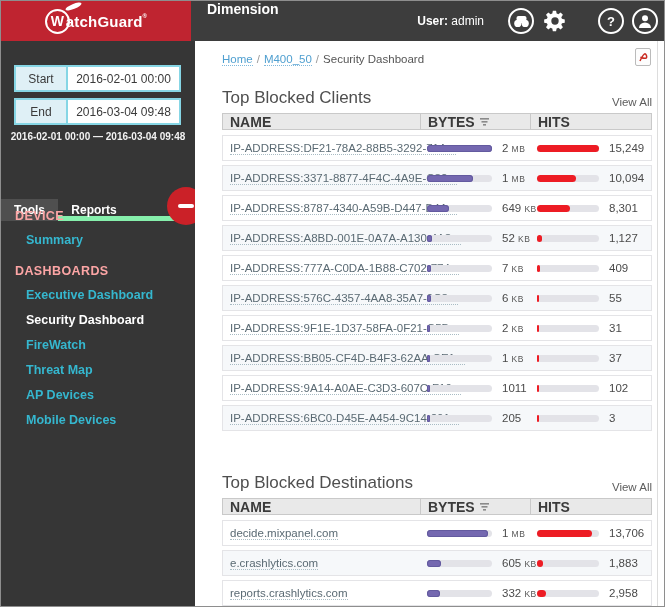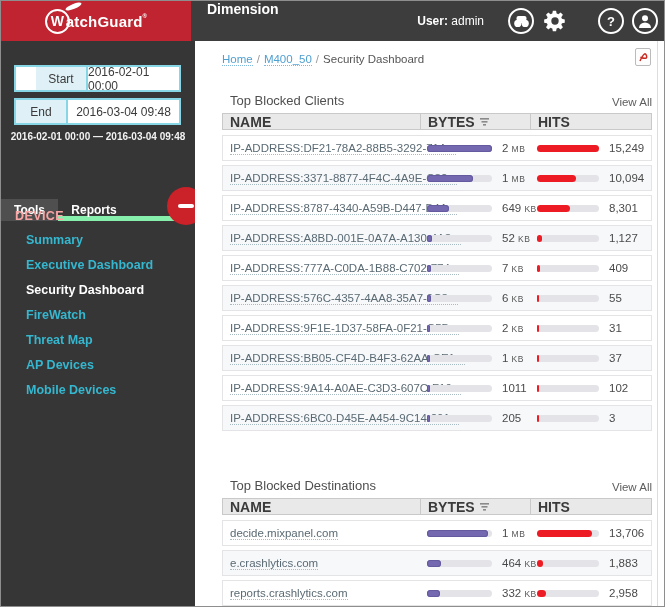--- a/index.html
+++ b/index.html
@@ -17,21 +17,21 @@
   .app-title { position:absolute; left:206px; top:0; color:#fff; font-size:14px; font-weight:bold; }
   .user-box { position:absolute; right:180px; top:13px; color:#fff; font-size:12px; }
   .user-box b { font-weight:bold; }
   .hicon { position:absolute; top:7px; width:26px; height:26px; border:2px solid #fff; border-radius:50%; display:flex; align-items:center; justify-content:center; cursor:pointer; }
   .hicon.noring { border:none; }
   .help-q { color:#fff; font-weight:bold; font-size:13px; }
 
   
   .sidebar { position:absolute; top:40px; left:0; width:194px; bottom:0; background:#363636; overflow:hidden; }
   .date-field { position:absolute; left:13px; width:167px; height:27px; border:2px solid #86d6e5; display:flex; background:#fff; }
-  .date-field.start { top:24px;padding-left:20px; }
+  .date-field.start { top:24px; }
   .date-field.end { top:57px; }
   .date-label { width:52px; background:#dff0f6; color:#3a3a3a; font-size:12px; display:flex; align-items:center; justify-content:center; border-right:2px solid #86d6e5; }
   .date-value { flex:1; color:#3a3a3a; font-size:12px; display:flex; align-items:center; justify-content:center; background:#fff; }
   .date-range { position:absolute; top:90px; left:0; right:0; text-align:center; color:#f2f2f2; font-size:10px; font-weight:bold; }
   .tabs { position:absolute; top:110px; left:0; right:4px; height:22px; border-bottom:5px solid #86efac; display:flex;margin-top:48px; }
   .tab { height:22px; display:flex; align-items:center; justify-content:center; color:#fff; font-size:12px; font-weight:bold; cursor:pointer; }
   .tab.tools { width:57px; background:#4f4f4f; }
   .tab.reports { width:72px; }
   .collapse-btn { position:absolute; left:166px; top:146px; width:38px; height:38px; background:#cb2128; border-radius:50%; cursor:pointer; }
   .collapse-btn .minus { position:absolute; left:11px; top:17px; width:16px; height:4px; background:#fff; border-radius:2px; }
@@ -47,21 +47,21 @@
   .breadcrumb { position:absolute; left:27px; top:12px; font-size:11.5px; color:#999; }
   .crumb-link { color:#4f9fd0; text-decoration:none; border-bottom:1px dotted #7fb9dd; cursor:pointer; }
   .crumb-cur { color:#555; }
   .crumb-sep { margin:0 4px; color:#999; }
   .pdf-btn { position:absolute; right:13px; top:7px; width:16px; height:18px; background:#fdfdfd; border:1px solid #bbb; border-radius:2px; display:flex; align-items:center; justify-content:center; cursor:pointer; }
 
   .tsection { position:absolute; left:27px; width:430px; }
   .tsection.clients { top:45px; }
   .tsection.destinations { top:430px; }
   .sec-head { display:flex; align-items:flex-end; justify-content:space-between; height:22px; margin-bottom:5px; }
-  .sec-title { font-size:13px; color:#4f4f4f; font-weight:normal;margin-left:8px; }
+  .sec-title { font-size:17px; color:#4f4f4f; font-weight:normal; }
   .view-all { font-size:11.5px; color:#5d5d5d; cursor:pointer; }
 
   .grid { display:grid; grid-template-columns:197px 110px 1fr; }
   .thead { height:17px; background:#e9e9e9; border:1px solid #c9c9c9; align-items:center; }
   .th { font-size:14px; font-weight:bold; color:#3a3a3a; padding-left:7px; display:flex; align-items:center; gap:5px; height:100%; }
   .th + .th { border-left:1px solid #c9c9c9; }
   .thead { margin-bottom:5px; }
 
   .trow { height:26px; align-items:center; border:1px solid #e4e4e7; margin-bottom:4px; background:#fff; }
   .trow.alt { background:#f6f8fa; }
@@ -133,20 +133,21 @@
     </div>
 
     <div class="collapse-btn">
       <div class="minus"></div>
     </div>
 
     <div class="side-nav">
       <div class="nav-title">DEVICE</div>
       <div class="nav-item">Summary</div>
 
+      <div class="nav-title second">DASHBOARDS</div>
       <div class="nav-item">Executive Dashboard</div>
       <div class="nav-item active">Security Dashboard</div>
       <div class="nav-item">FireWatch</div>
       <div class="nav-item">Threat Map</div>
       <div class="nav-item">AP Devices</div>
       <div class="nav-item">Mobile Devices</div>
     </div>
   </div>
 
   <div class="content">
@@ -388,21 +389,21 @@
           </div>
       </div>
       <div class="grid trow alt">
         <div class="cell">
             <a class="name-link">e.crashlytics.com</a>
           </div>
         <div class="cell">
             <div class="track">
               <div class="fill purple" style="width: 22%;"></div>
             </div>
-            <span class="val"><span>464</span> <span class="unit">KB</span></span>
+            <span class="val"><span>605</span> <span class="unit">KB</span></span>
           </div>
         <div class="cell">
             <div class="track hits">
               <div class="fill red" style="width: 10%;"></div>
             </div>
             <span class="val">1,883</span>
           </div>
       </div>
       <div class="grid trow">
         <div class="cell">

